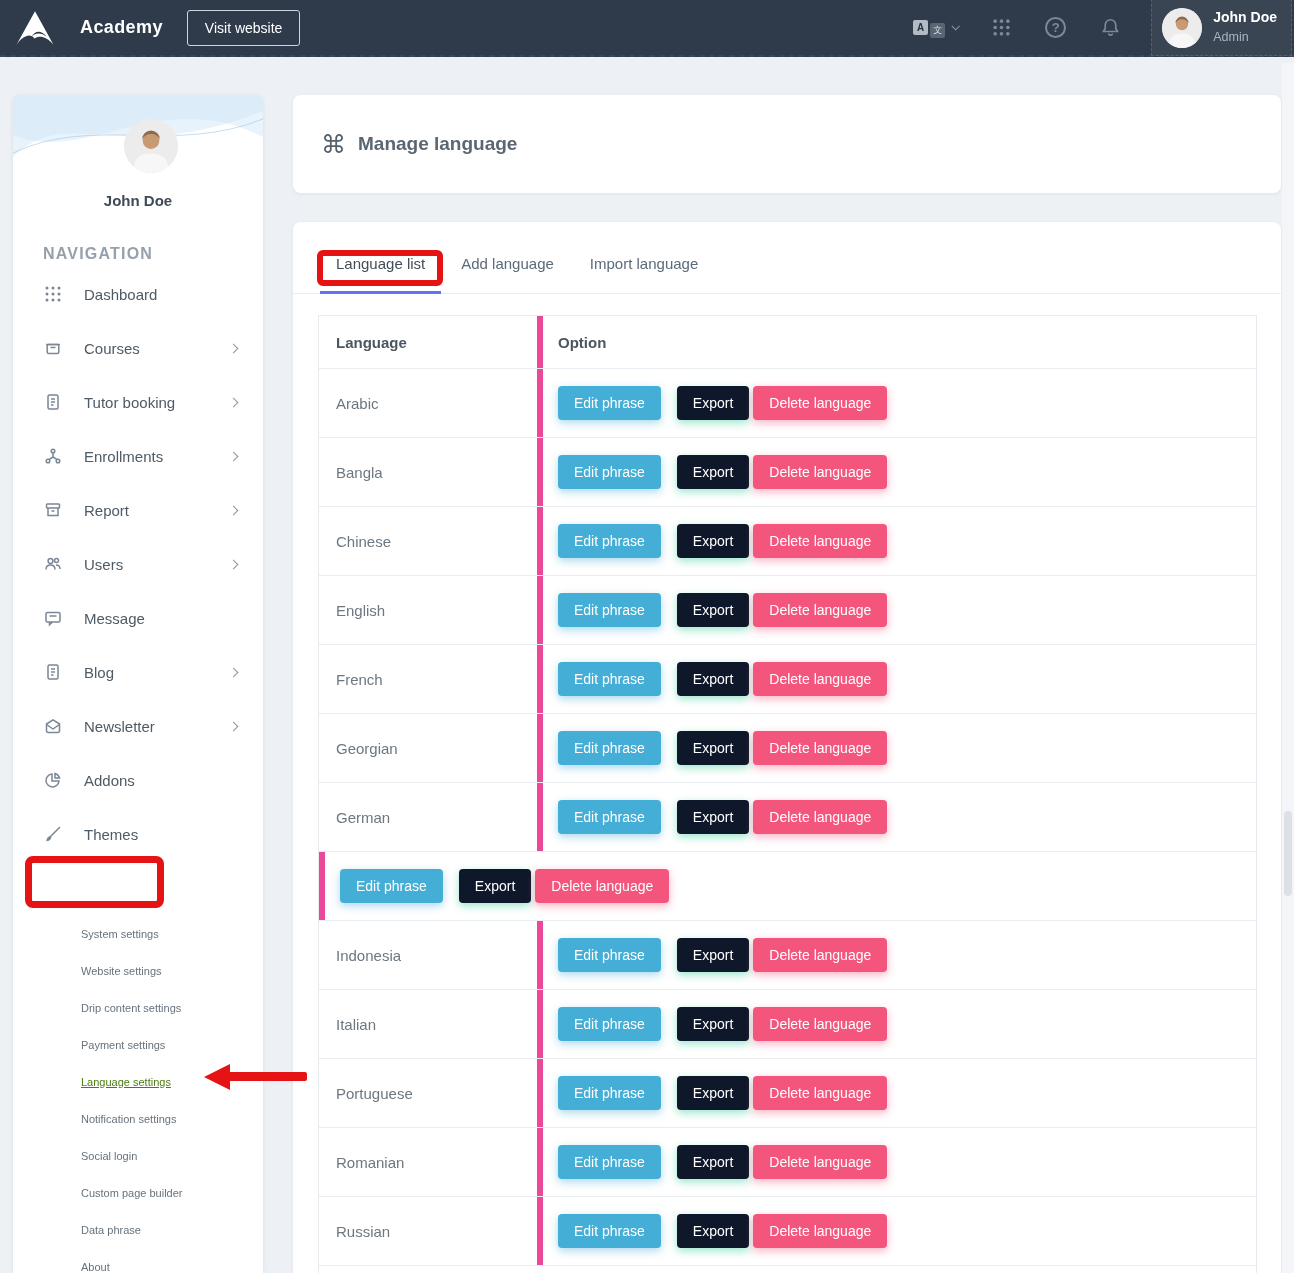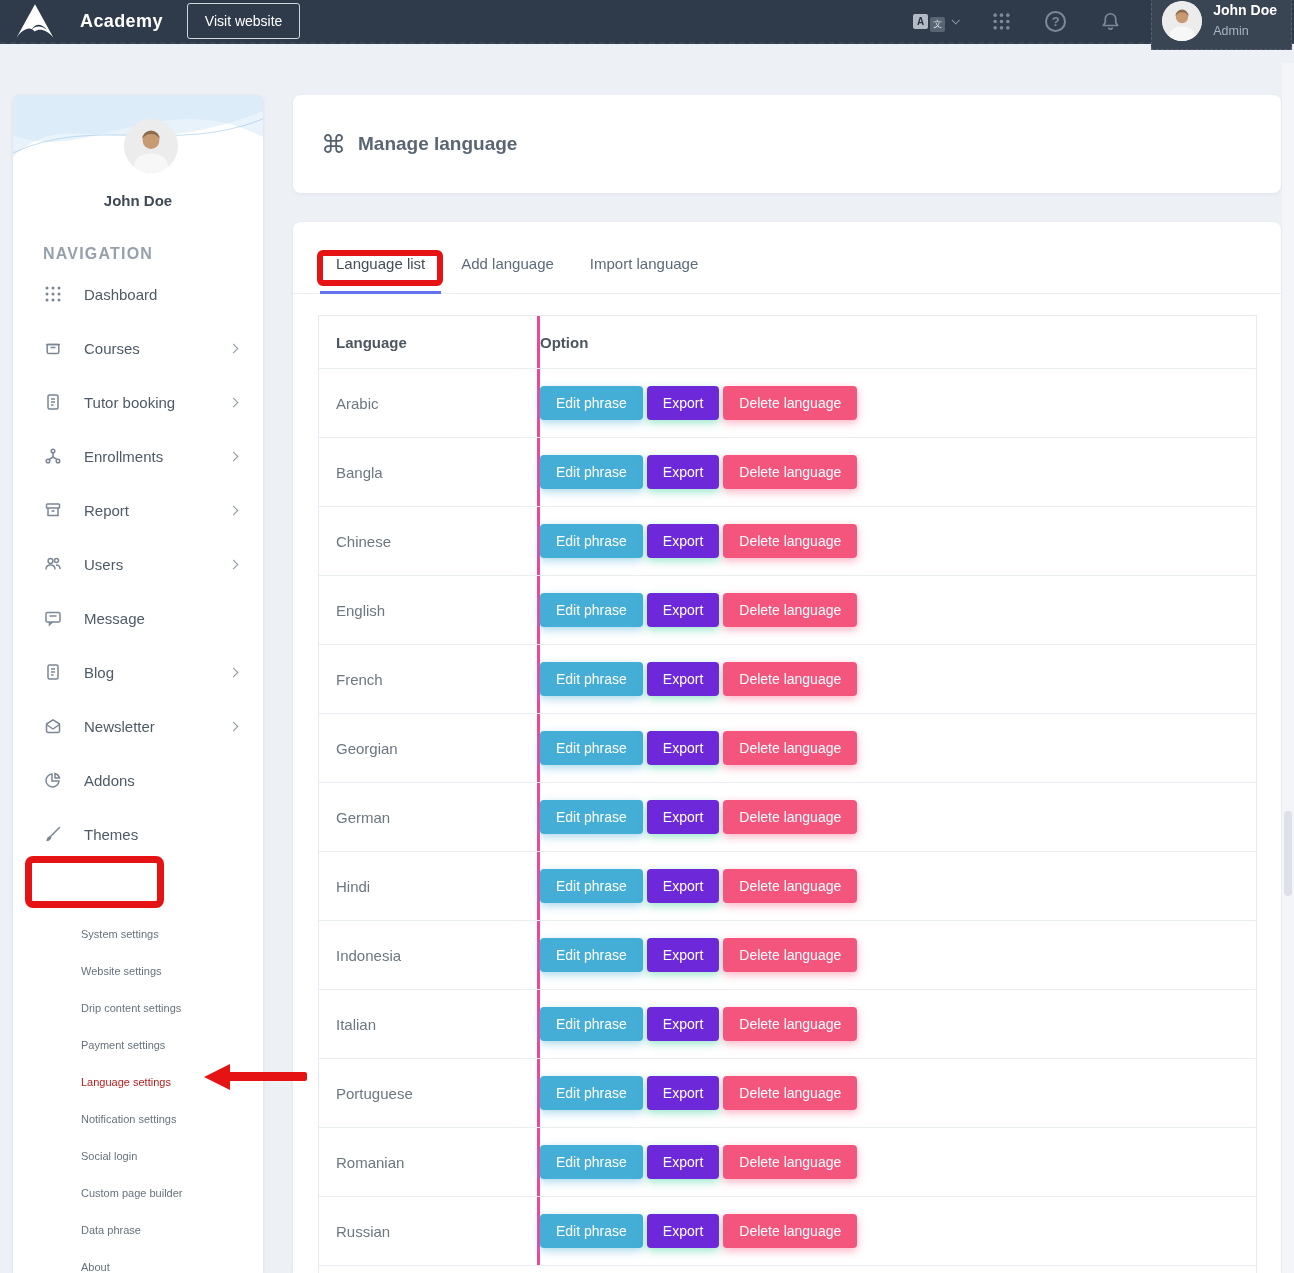--- a/index.html
+++ b/index.html
@@ -5,21 +5,21 @@
   * { margin:0; padding:0; box-sizing:border-box; }
   html,body { width:1294px; height:1273px; overflow:hidden; }
   body {
     font-family:"Liberation Sans", sans-serif;
     background:#edf0f4;
     position:relative;
     color:#4e5a66;
   }
   
   .topbar {
-    position:absolute; left:0; top:0; width:1294px; height:44px;
+    position:absolute; left:0; top:0; width:1294px; height:57px;
     background:#2f3a4b; display:flex; align-items:center;
     border-bottom:2px dashed #3a4656; z-index:30;
   }
   .brand-wrap { display:flex; align-items:center; margin-left:14px; }
   .brand-name { color:#fff; font-size:18px; font-weight:bold; letter-spacing:.4px; margin-left:24px; }
   .visit-btn {
     margin-left:24px; background:transparent; border:1px solid #cfd6de;
     color:#fff; font-size:14px; padding:9px 17px; border-radius:3px;
     font-family:inherit; cursor:pointer;
   }
@@ -69,47 +69,47 @@
   .nav-item .nicon { width:20px; display:flex; justify-content:center; flex:none; }
   .nav-item .nlabel { margin-left:21px; }
   .nav-item.active, .nav-item.active .nlabel { color:#6372f0; }
   .chev-r { margin-left:auto; width:7px; height:7px; border-right:1.8px solid #8a95a1;
     border-bottom:1.8px solid #8a95a1; transform:rotate(-45deg); }
   .chev-d { margin-left:auto; width:7px; height:7px; border-right:1.8px solid #6372f0;
     border-bottom:1.8px solid #6372f0; transform:rotate(45deg) translateY(-2px); }
   .submenu { position:absolute; left:0; top:820px; width:100%; }
   .sub-item { height:37px; display:flex; align-items:center; padding-left:68px;
     font-size:11px; color:#67727d; cursor:pointer; }
-  .sub-item.active { color:#b91c1c; }
+  .sub-item.active { color:#4d7c0f;text-decoration:underline; }
   
   .card { position:absolute; background:#fff; box-shadow:0 1px 4px rgba(31,45,61,.06); }
   .card-title { left:293px; top:95px; width:988px; height:98px; border-radius:8px;
     display:flex; align-items:center; padding-left:28px; }
   .cmd-icon { font-size:25px; color:#55616d; margin-right:12px; }
   .page-title { font-size:19px; font-weight:bold; color:#5b6673; }
   .card-body { left:293px; top:222px; width:988px; height:1051px; border-radius:8px 8px 0 0; }
   .tabs { display:flex; padding:33px 0 0 27px; gap:4px; border-bottom:1px solid #e9edf1; }
   .tab { font-size:15px; color:#5c6b7a; padding:0 16px 21px 16px; position:relative; cursor:pointer; }
   .tab.active { color:#424d57; }
   .tab.active::after { content:""; position:absolute; left:0; right:0; bottom:-1px; height:3px;
     background:#6372f0; }
   
   .table { position:absolute; left:25px; top:93px; width:939px;
     border:1px solid #e7ebef; border-bottom:none; }
   .trow, .thead { display:flex; align-items:stretch; }
   .thead { height:52px; font-weight:bold; color:#4b5660; font-size:15px; }
   .trow { height:69px; border-top:1px solid #e9edf1; font-size:15px; color:#6c7780; }
   .tcell { display:flex; align-items:center; }
   .c-lang { width:218px; padding-left:17px; flex:none; }
-  .c-opt { flex:1; border-left:3px solid #ec4899; gap:4px; }
+  .c-opt { flex:1; border-left:6px solid #ec4899; padding-left:15px; gap:4px; }
   .filler-row { height:14px; border-top:1px solid #e9edf1; }
   .btn { border:none; border-radius:4px; color:#fff; font-size:14px; padding:9px 16px;
     font-family:inherit; cursor:pointer; }
   .btn-edit { background:#44aed6; box-shadow:0 3px 8px rgba(68,174,214,.45); }
-  .btn-export { background:#6d28d9; box-shadow:0 3px 8px rgba(31,200,139,.45); }
+  .btn-export { background:#0f172a; box-shadow:0 3px 8px rgba(31,200,139,.45);margin-left:12px; }
   .btn-delete { background:#f4557d; box-shadow:0 3px 8px rgba(244,85,125,.45); }
   
   .anno { position:absolute; z-index:50; pointer-events:none; }
   .anno-box { border:7px solid #e51313; border-radius:8px; background:transparent; }
   #anno-settings { left:25px; top:856px; width:139px; height:52px; }
   #anno-tab { left:317px; top:250px; width:126px; height:36px; border-width:6px; border-radius:6px; }
   #anno-arrow-shaft { left:228px; top:1072px; width:79px; height:9px; background:#e51313; border-radius:2px; }
   #anno-arrow-head { left:204px; top:1064px; width:0; height:0;
     border-top:13px solid transparent; border-bottom:13px solid transparent;
     border-right:26px solid #e51313; }
@@ -415,21 +415,20 @@
   <div class="trow">
     <div class="tcell c-lang lang-name">German</div>
     <div class="tcell c-opt">
       <button class="btn btn-edit">Edit phrase</button>
       <button class="btn btn-export">Export</button>
       <button class="btn btn-delete">Delete language</button>
     </div>
   </div>
 
   <div class="trow">
-    <div class="tcell c-lang lang-name">Hindi</div>
     <div class="tcell c-opt">
       <button class="btn btn-edit">Edit phrase</button>
       <button class="btn btn-export">Export</button>
       <button class="btn btn-delete">Delete language</button>
     </div>
   </div>
 
   <div class="trow">
     <div class="tcell c-lang lang-name">Indonesia</div>
     <div class="tcell c-opt">

